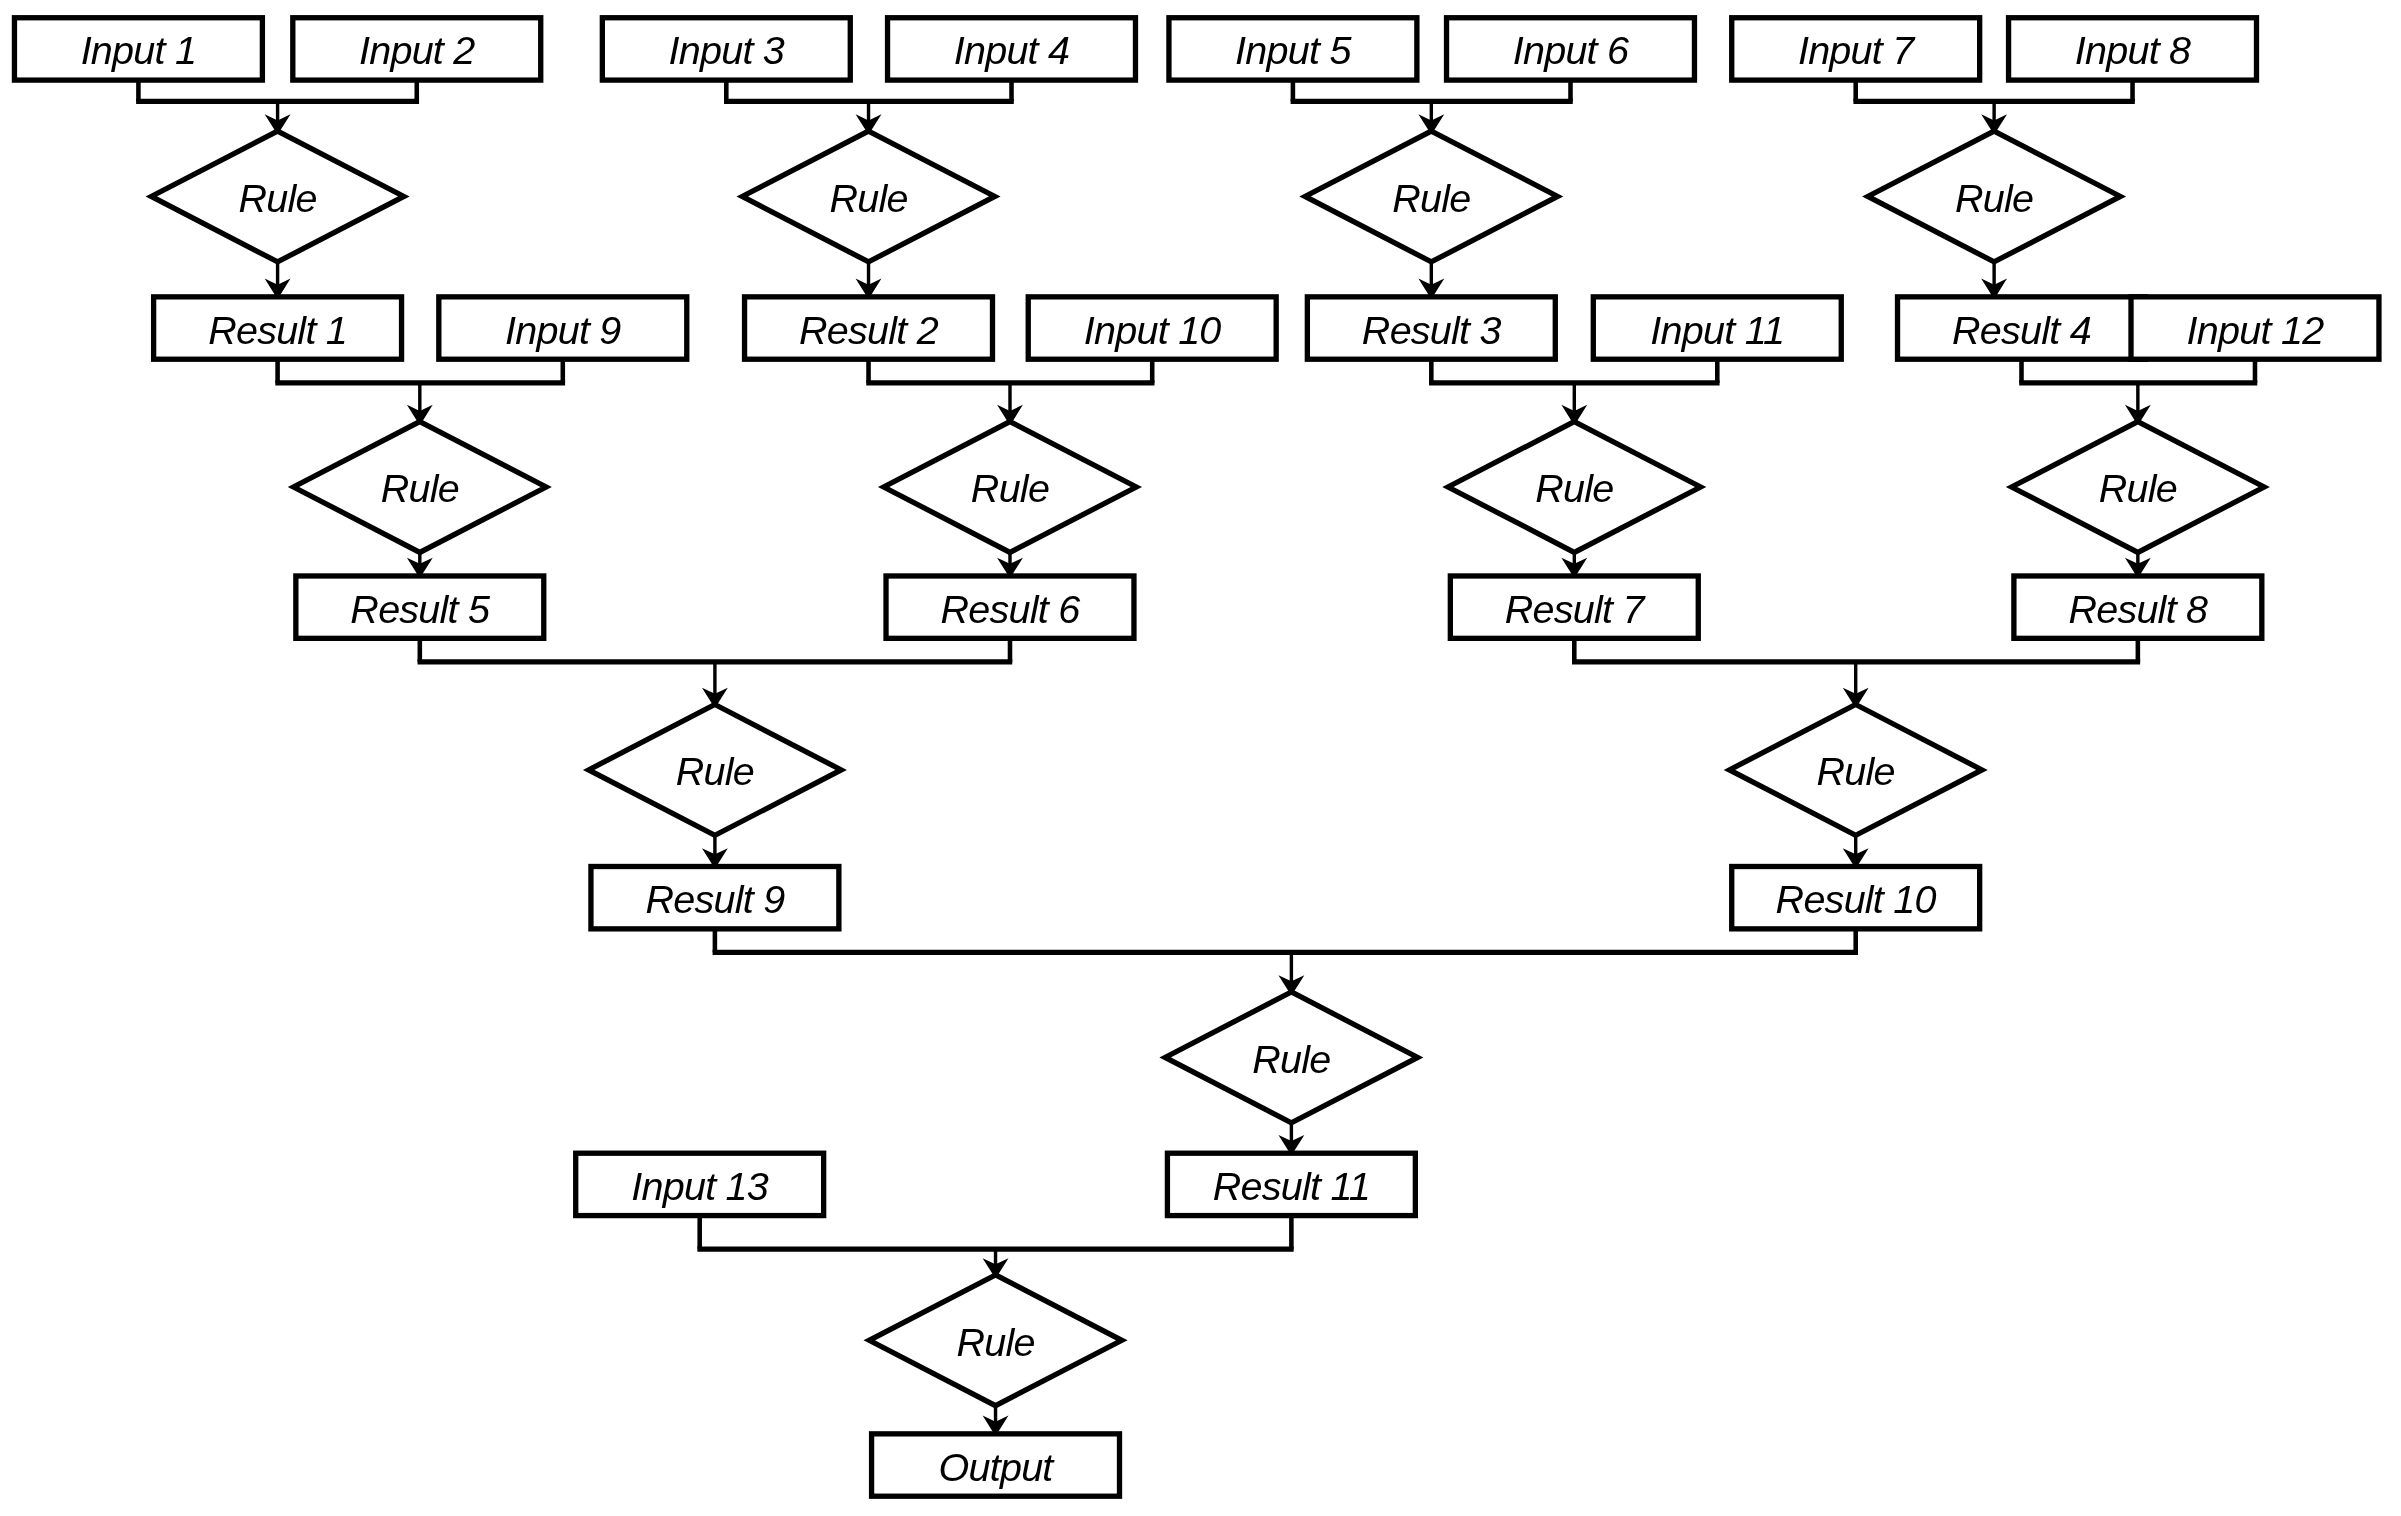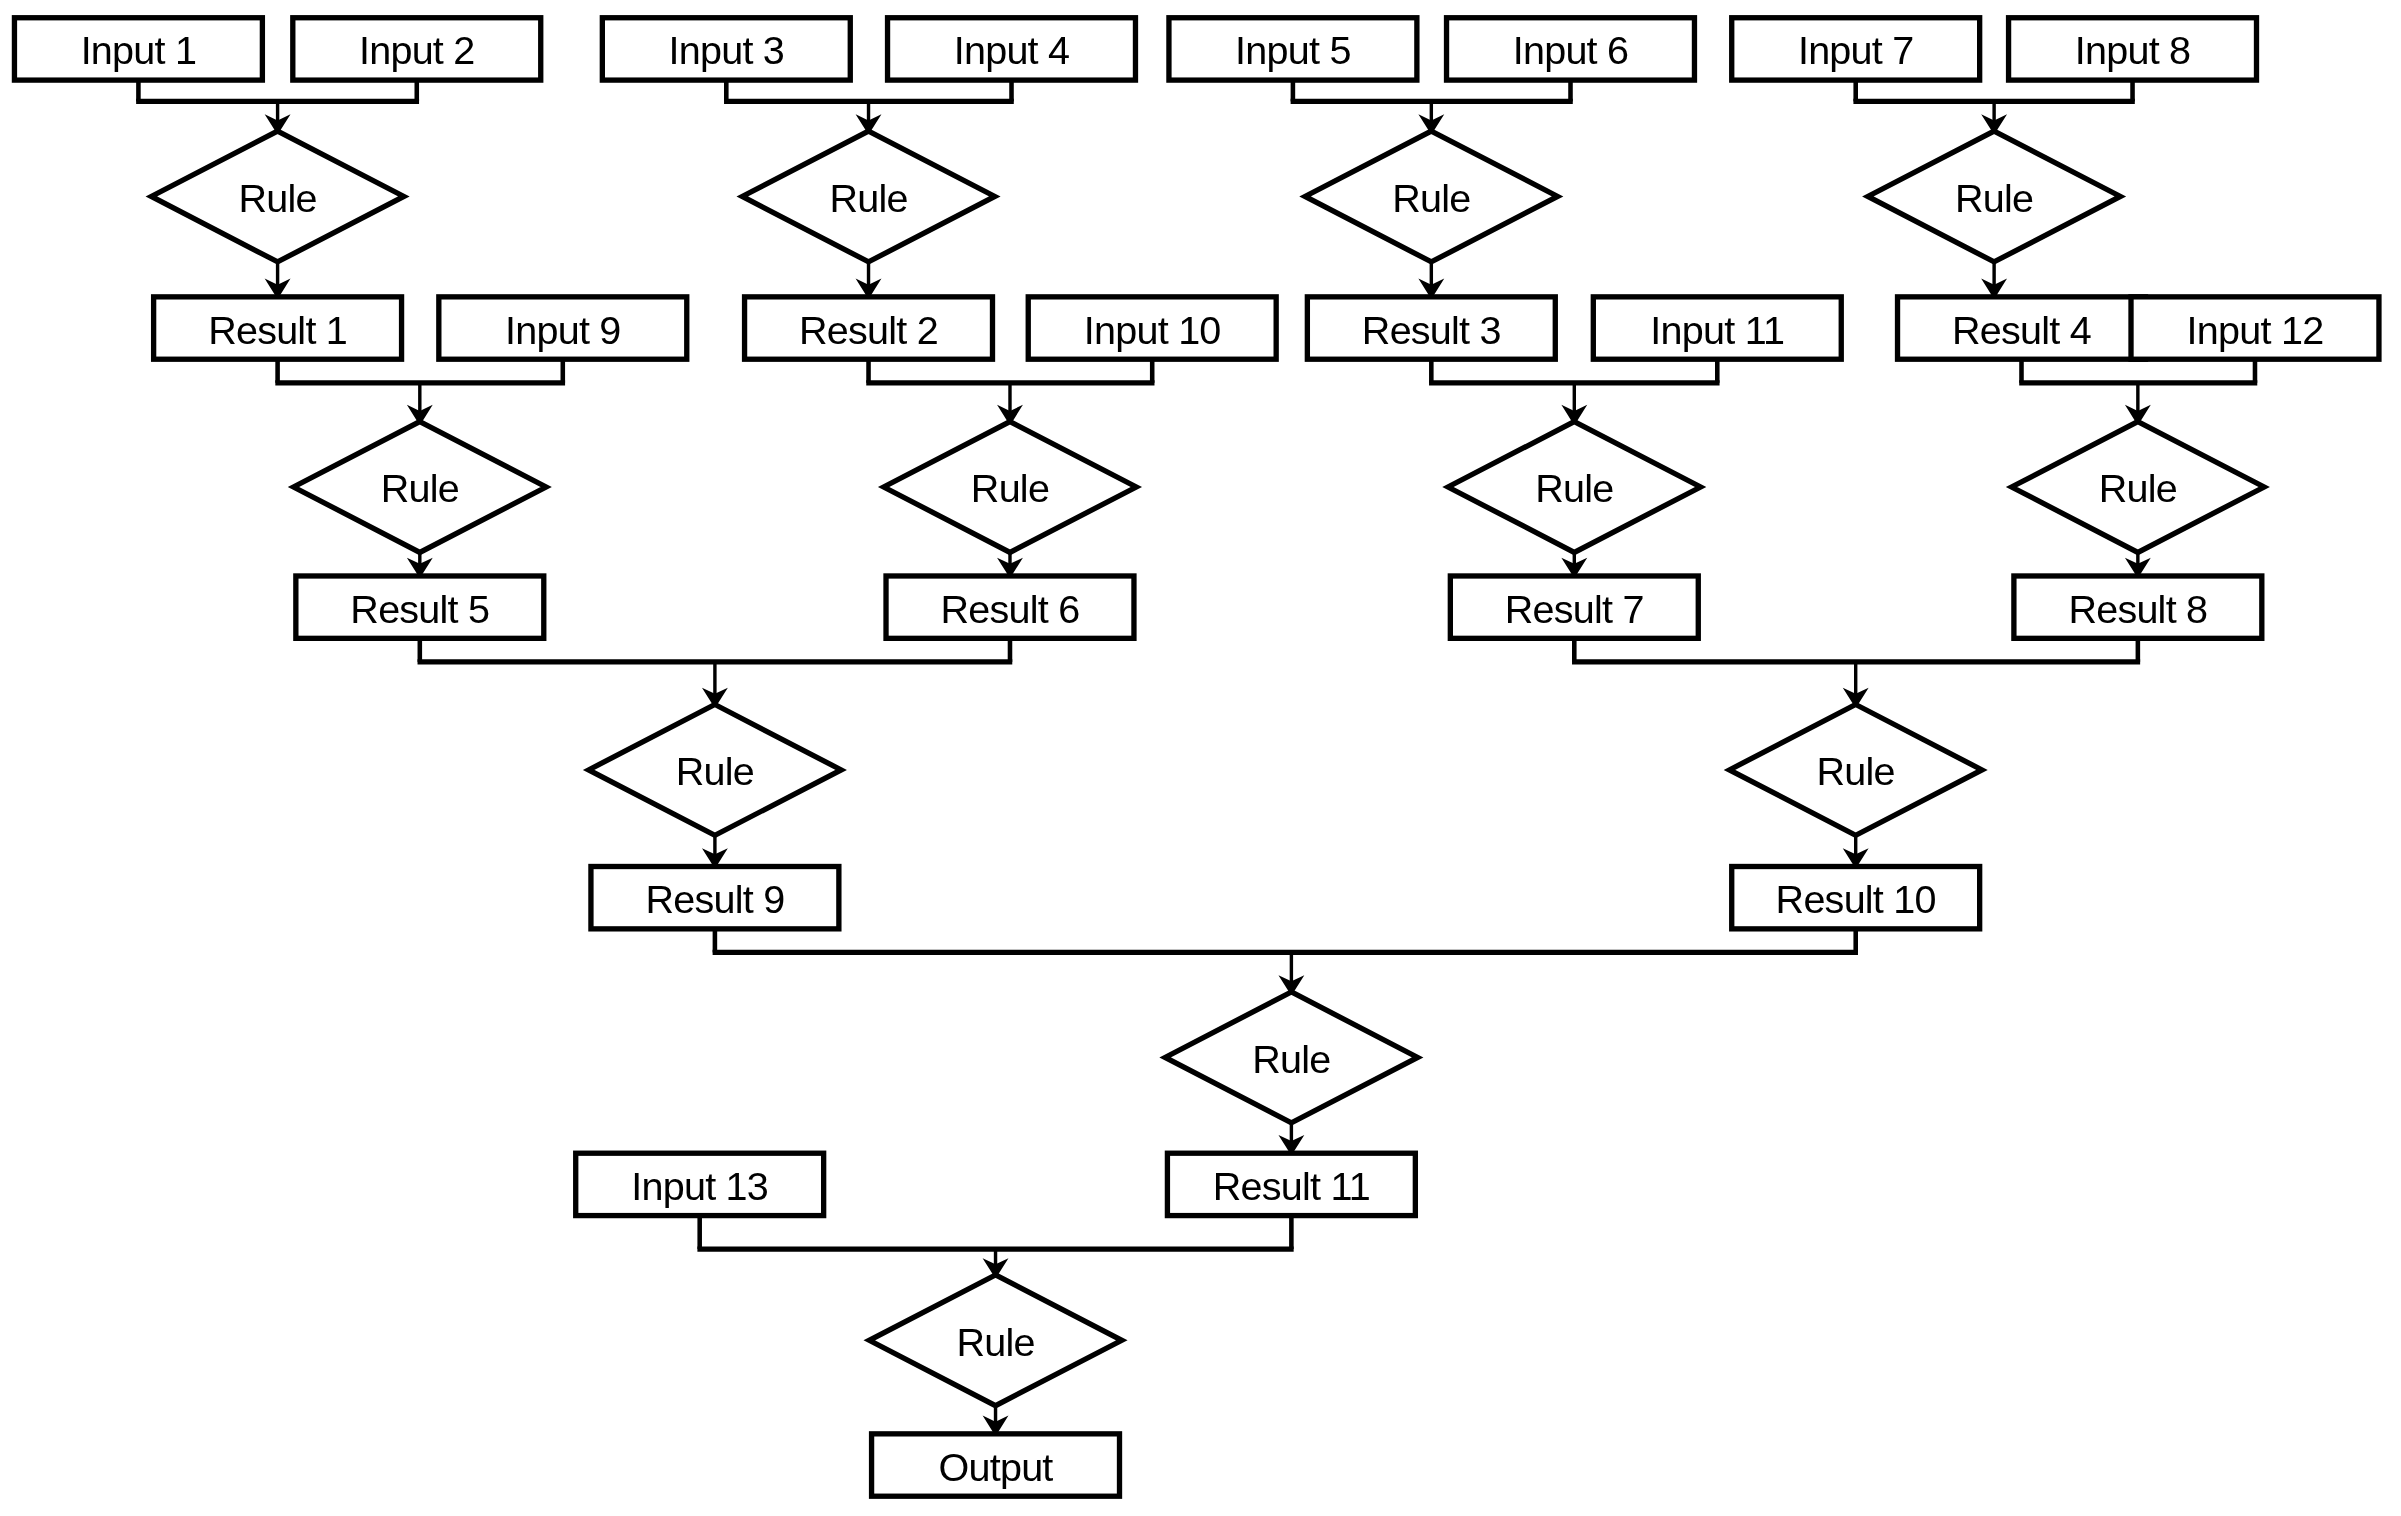--- a/index.html
+++ b/index.html
@@ -6,20 +6,21 @@
     margin: 0;
     padding: 0;
     background: #ffffff;
   }
   .stage {
     position: relative;
     width: 2401px;
     height: 1517px;
     background: #ffffff;
     overflow: hidden;
+    font-style: italic;
   }
   svg.flowchart {
     display: block;
     width: 2401px;
     height: 1517px;
   }
   svg.flowchart text {
     font-family: "Liberation Sans", sans-serif;
     font-size: 52px;
     letter-spacing: -1px;

